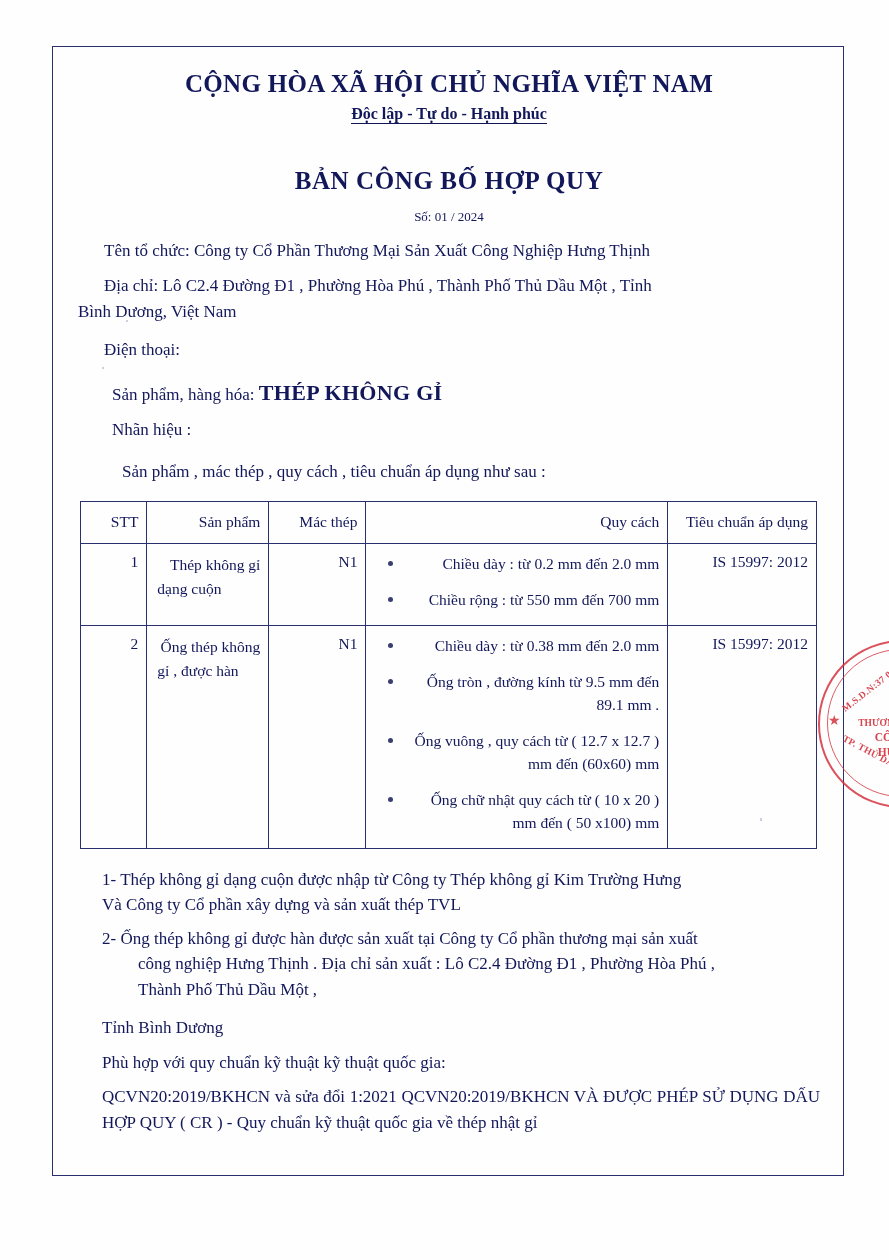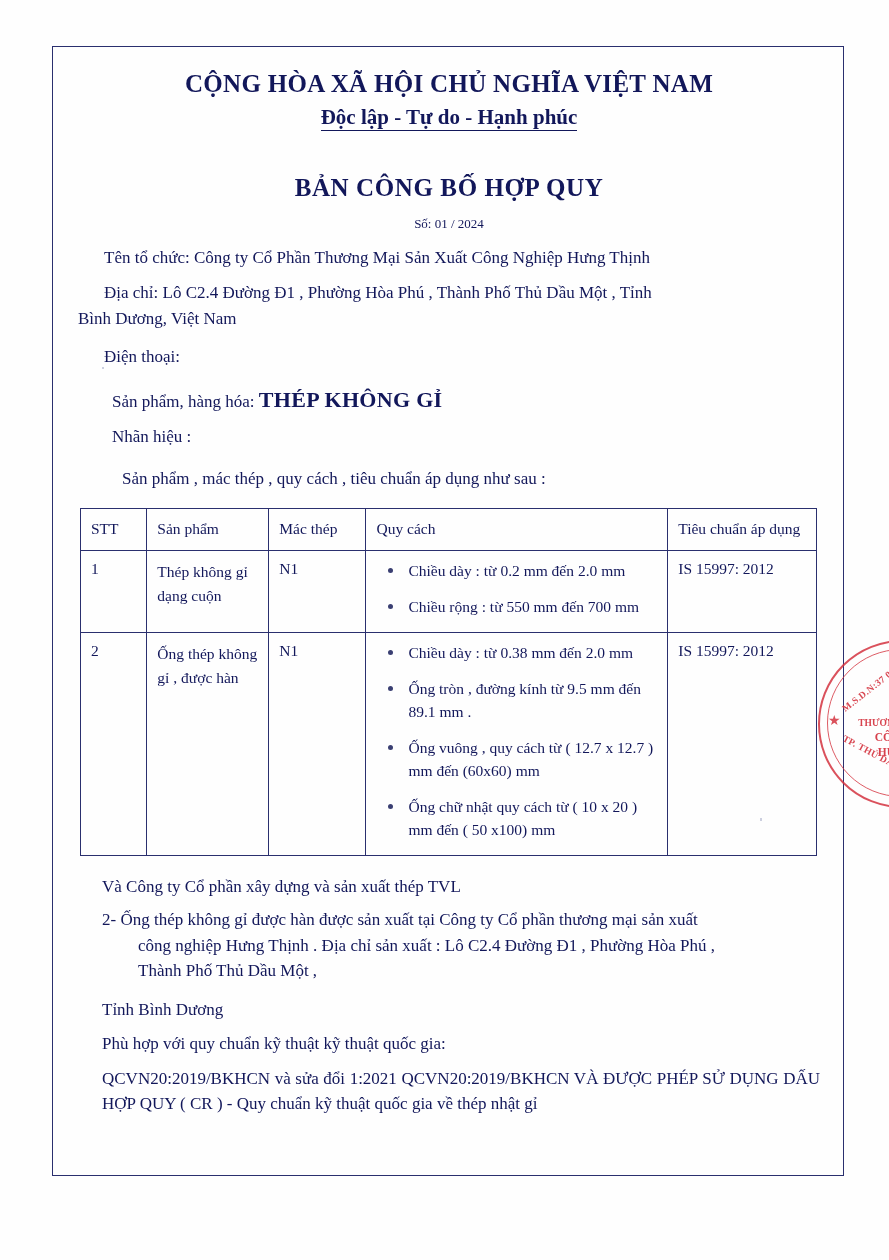--- a/index.html
+++ b/index.html
@@ -38,21 +38,21 @@
   }
   .center { text-align: center; }
   .national-title {
     font-weight: bold;
     font-size: 25px;
     letter-spacing: .3px;
     margin-top: 8px;
   }
   .national-sub {
     font-weight: bold;
-    font-size: 21px;
+    font-size: 16px;
     margin-top: 7px;
   }
   .national-sub span {
     border-bottom: 1px solid #12175a;
     padding-bottom: 1px;
   }
   .doc-title {
     font-weight: bold;
     font-size: 25px;
     letter-spacing: .6px;
@@ -77,21 +77,21 @@
     width: 737px;
     margin-top: 17px;
     margin-left: 2px;
     font-size: 15.5px;
   }
   table.spec th, table.spec td {
     border: 1px solid #2a2f6e;
     vertical-align: top;
     padding: 9px 8px 11px 10px;
     font-weight: normal;
-    text-align: left;
+    text-align: right;
   }
   table.spec th {
     padding-top: 11px;
     padding-bottom: 12px;
   }
   .col-stt { width: 52px; text-align: center; }
   .col-prod { width: 118px; }
   .col-mac { width: 90px; text-align: center; }
   .col-quy { width: 330px; }
   .col-tc { width: 150px; }
@@ -265,20 +265,24 @@
               <li>Ống vuông , quy cách từ ( 12.7 x 12.7 ) mm đến (60x60) mm</li>
               <li>Ống chữ nhật quy cách từ ( 10 x 20 ) mm đến ( 50 x100) mm</li>
             </ul>
           </td>
           <td>IS 15997: 2012</td>
         </tr>
       </tbody>
     </table>
 
     <div class="notes">
+      <div class="note-row">
+        <span class="num">1-</span>
+        <span>Thép không gỉ dạng cuộn được nhập từ Công ty Thép không gỉ Kim Trường Hưng</span>
+      </div>
       <div class="note-cont">Và Công ty Cổ phần xây dựng và sản xuất thép TVL</div>
 
       <div class="note-row" style="margin-top:8px">
         <span class="num">2-</span>
         <span>Ống thép không gỉ được hàn được sản xuất tại Công ty Cổ phần thương mại sản xuất</span>
       </div>
       <div class="note-cont2">công nghiệp Hưng Thịnh . Địa chỉ sản xuất : Lô C2.4 Đường Đ1 , Phường Hòa Phú ,</div>
       <div class="note-cont2">Thành Phố Thủ Dầu Một ,</div>
     </div>
 

